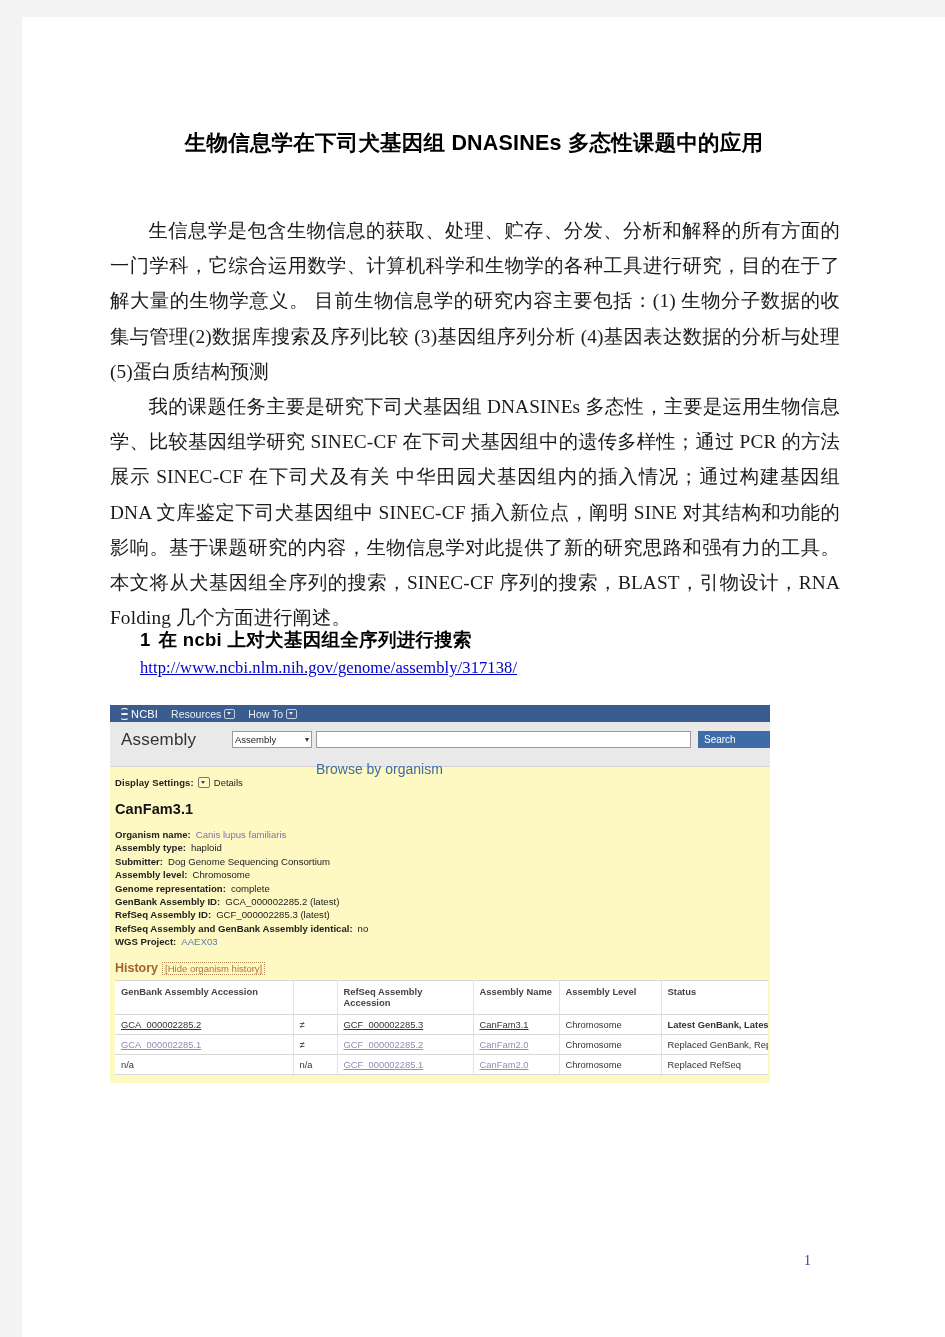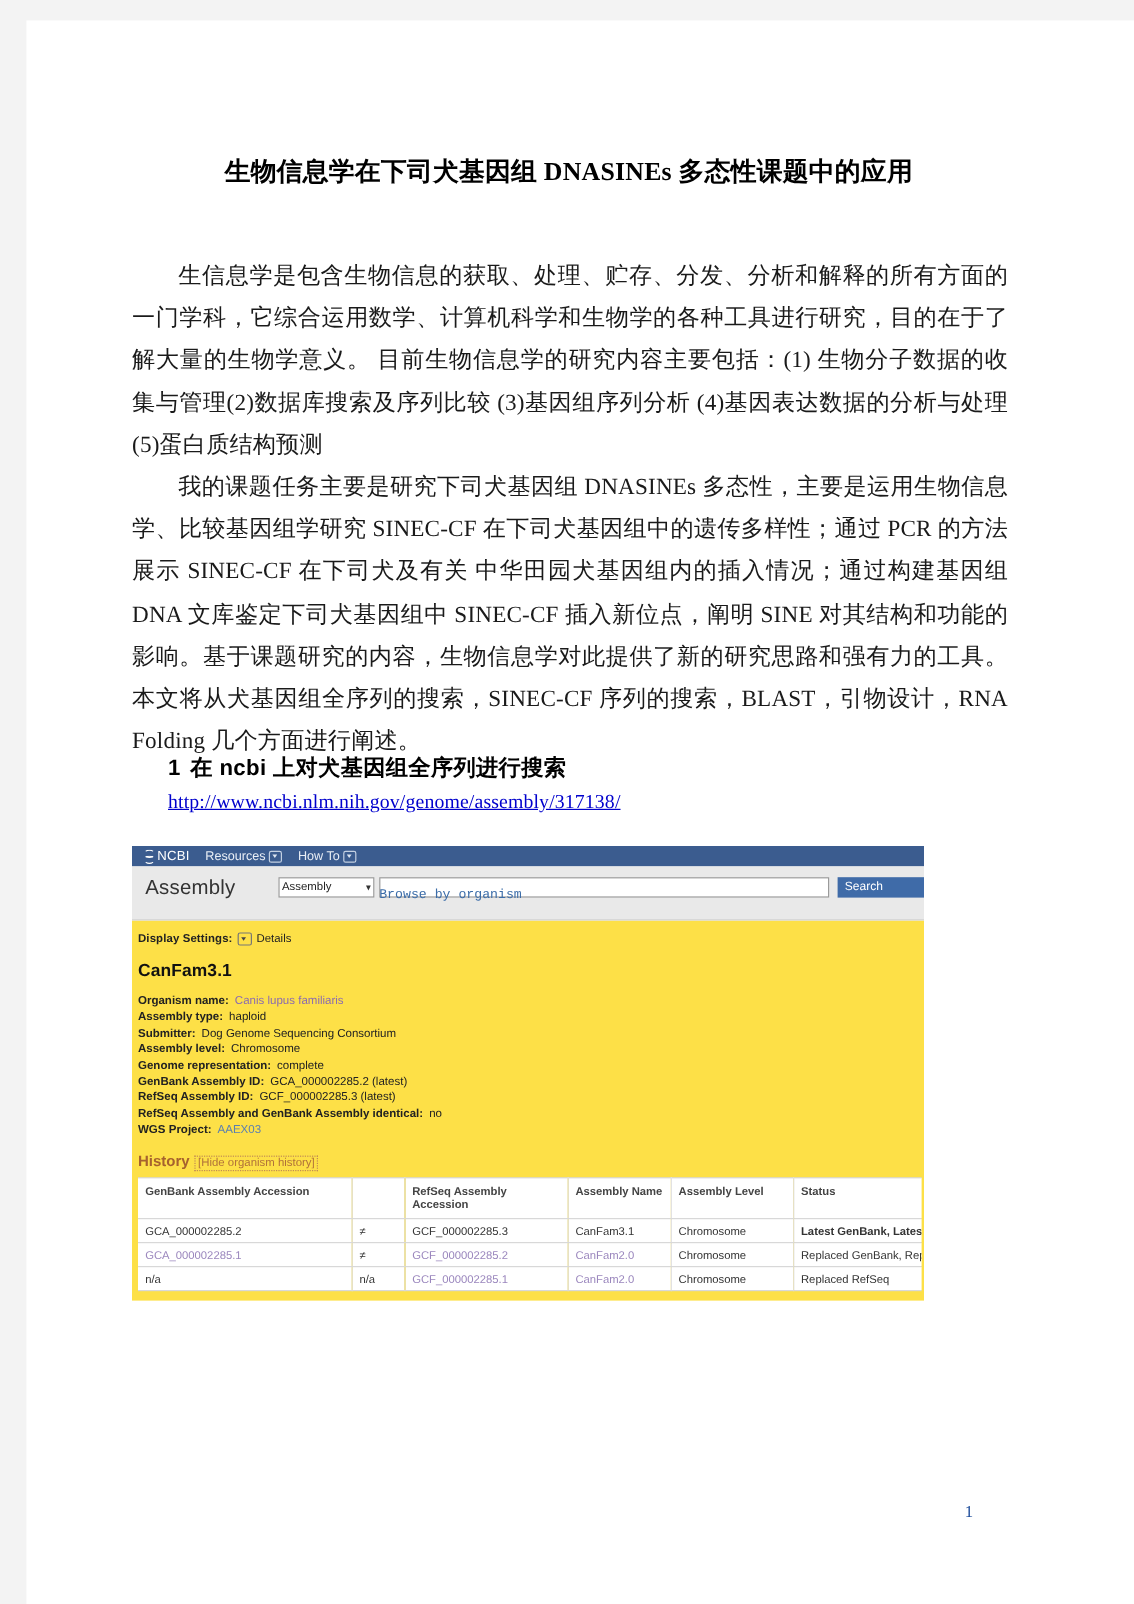--- a/index.html
+++ b/index.html
@@ -28,21 +28,21 @@
     position: absolute;
     left: 88px;
     top: 0;
     width: 730px;
   }
 
   
   .doc-title {
     margin: 0;
     padding: 0;
-    font-family: Liberation Serif, serif;
+    font-family: Liberation Sans, sans-serif;
     font-size: 21.5px;
     font-weight: bold;
     color: #000;
     text-align: center;
     letter-spacing: 0.2px;
     position: absolute;
     top: 113px;
     left: 14px;
     width: 700px;
     line-height: 1.3;
@@ -217,31 +217,30 @@
     font-size: 10px;
     line-height: 17px;
     padding-left: 6px;
     box-sizing: border-box;
     overflow: hidden;
     white-space: nowrap;
   }
   .ncbi-browse {
     position: absolute;
     left: 206px;
-    top: 18px;
-    font-size: 11px;
+    top: 39px;
+    font-size: 14px;
     color: #3b6ca8;
     text-decoration: none;
-    font-family: Liberation Mono, monospace;
   }
 
   
   .shot-body {
     padding: 10px 10px 8px 5px;
-    background: #fde047;
+    background: #fef9c3;
   }
   .disp-settings {
     font-size: 9.5px;
     color: #222;
     font-weight: bold;
     display: flex;
     align-items: center;
     gap: 4px;
     margin-bottom: 13px;
   }
@@ -334,21 +333,21 @@
   table.hist tr td:last-child,
   table.hist tr th:last-child { border-right: none; }
 
   col.c-acc { width: 178px; }
   col.c-eq  { width: 44px; }
   col.c-ref { width: 136px; }
   col.c-nam { width: 86px; }
   col.c-lvl { width: 102px; }
   col.c-sta { width: 107px; }
 
-  .lnk      { color: #7a5ca8; }
+  .lnk      { color: #7a5ca8; text-decoration: underline; }
   .lnk.dim  { color: #9a86bd; }
   .na       { color: #c2c2c2; }
   .eqsym    { font-size: 11px; color: #333; }
   .bold     { font-weight: bold; color: #111; }
 
   
   .folio {
     position: absolute;
     left: 782px;
     top: 1236px;

